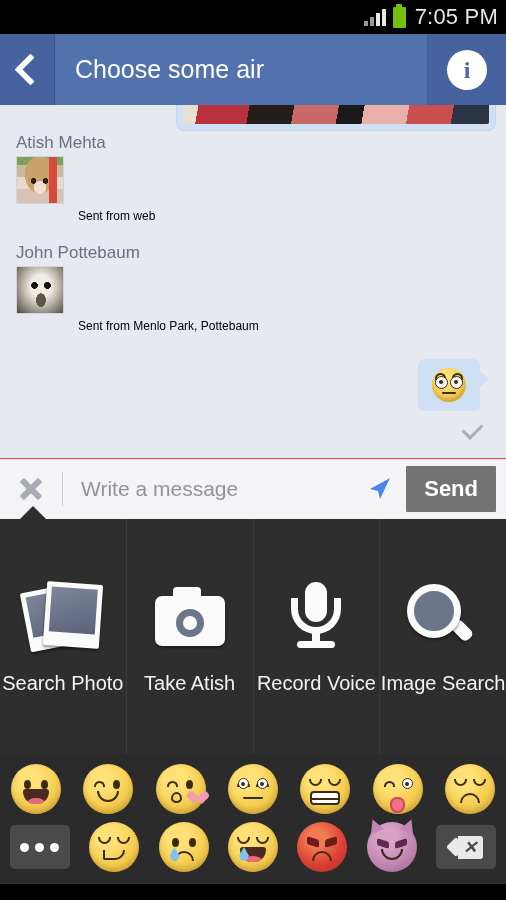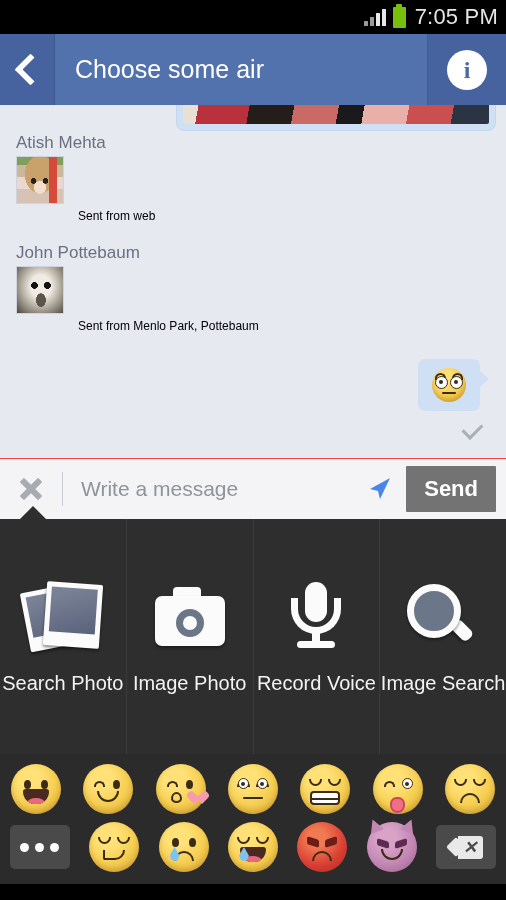--- a/index.html
+++ b/index.html
@@ -401,21 +401,21 @@
       </div>
       <div class="attach-label">Search Photo</div>
     </div>
 
     <div class="attach-item">
       <div class="ic">
         <div class="cam-hump"></div>
           <div class="cam-body"></div>
           <div class="cam-lens"></div>
       </div>
-      <div class="attach-label">Image Photo</div>
+      <div class="attach-label">Take Atish</div>
     </div>
 
     <div class="attach-item">
       <div class="ic">
         <div class="mic-arc"></div>
           <div class="mic-cap"></div>
         <div class="mic-stem"></div>
           <div class="mic-base"></div>
       </div>
       <div class="attach-label">Record Voice</div>

